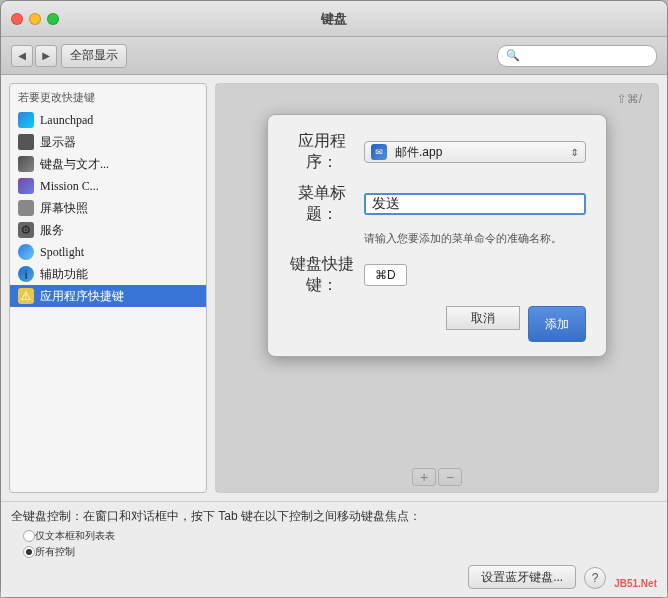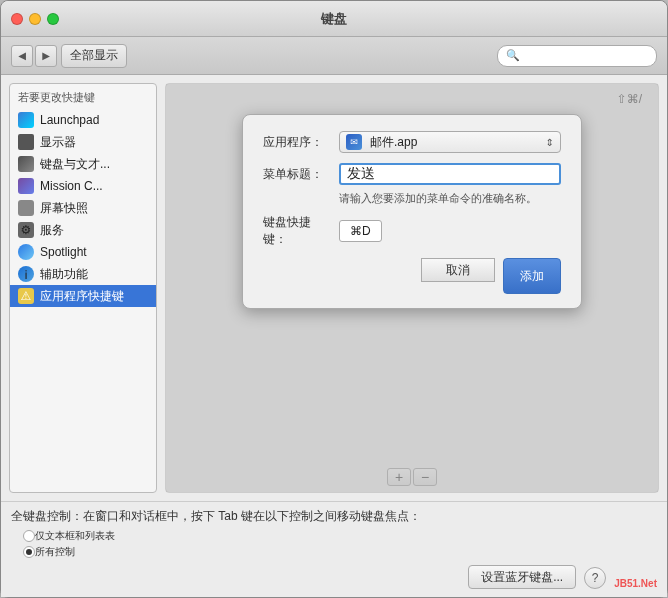--- a/index.html
+++ b/index.html
@@ -121,21 +121,21 @@
     
     .main-content {
       display: flex;
       flex: 1;
       overflow: hidden;
       padding: 8px;
       gap: 8px;
     }
     
     .left-panel {
-      width: 148px;
+      width: 198px;
       background: #f5f5f5;
       border: 1px solid #bbb;
       border-radius: 4px;
       display: flex;
       flex-direction: column;
       overflow: hidden;
     }
     .panel-header {
       font-size: 11px;
       color: #555;
@@ -148,20 +148,21 @@
     }
     .sidebar-item {
       display: flex;
       align-items: center;
       padding: 2px 8px;
       gap: 6px;
       cursor: pointer;
       font-size: 12px;
       color: #222;
       height: 22px;
+      font-family: Liberation Serif, serif;
     }
     .sidebar-item.active {
       background: #3875d7;
       color: white;
     }
     .sidebar-item .item-icon {
       width: 16px;
       height: 16px;
       flex-shrink: 0;
       display: flex;
@@ -207,24 +208,24 @@
       width: 340px;
       padding: 16px 20px 14px 20px;
     }
     .dialog-row {
       display: flex;
       align-items: center;
       margin-bottom: 10px;
       gap: 8px;
     }
     .dialog-label {
-      font-size: 12px;
+      font-size: 16px;
       color: #333;
       width: 68px;
-      text-align: left;
+      text-align: center;
       flex-shrink: 0;
     }
     .dialog-select-wrap {
       flex: 1;
       display: flex;
       align-items: center;
     }
     .dialog-select {
       flex: 1;
       height: 22px;

